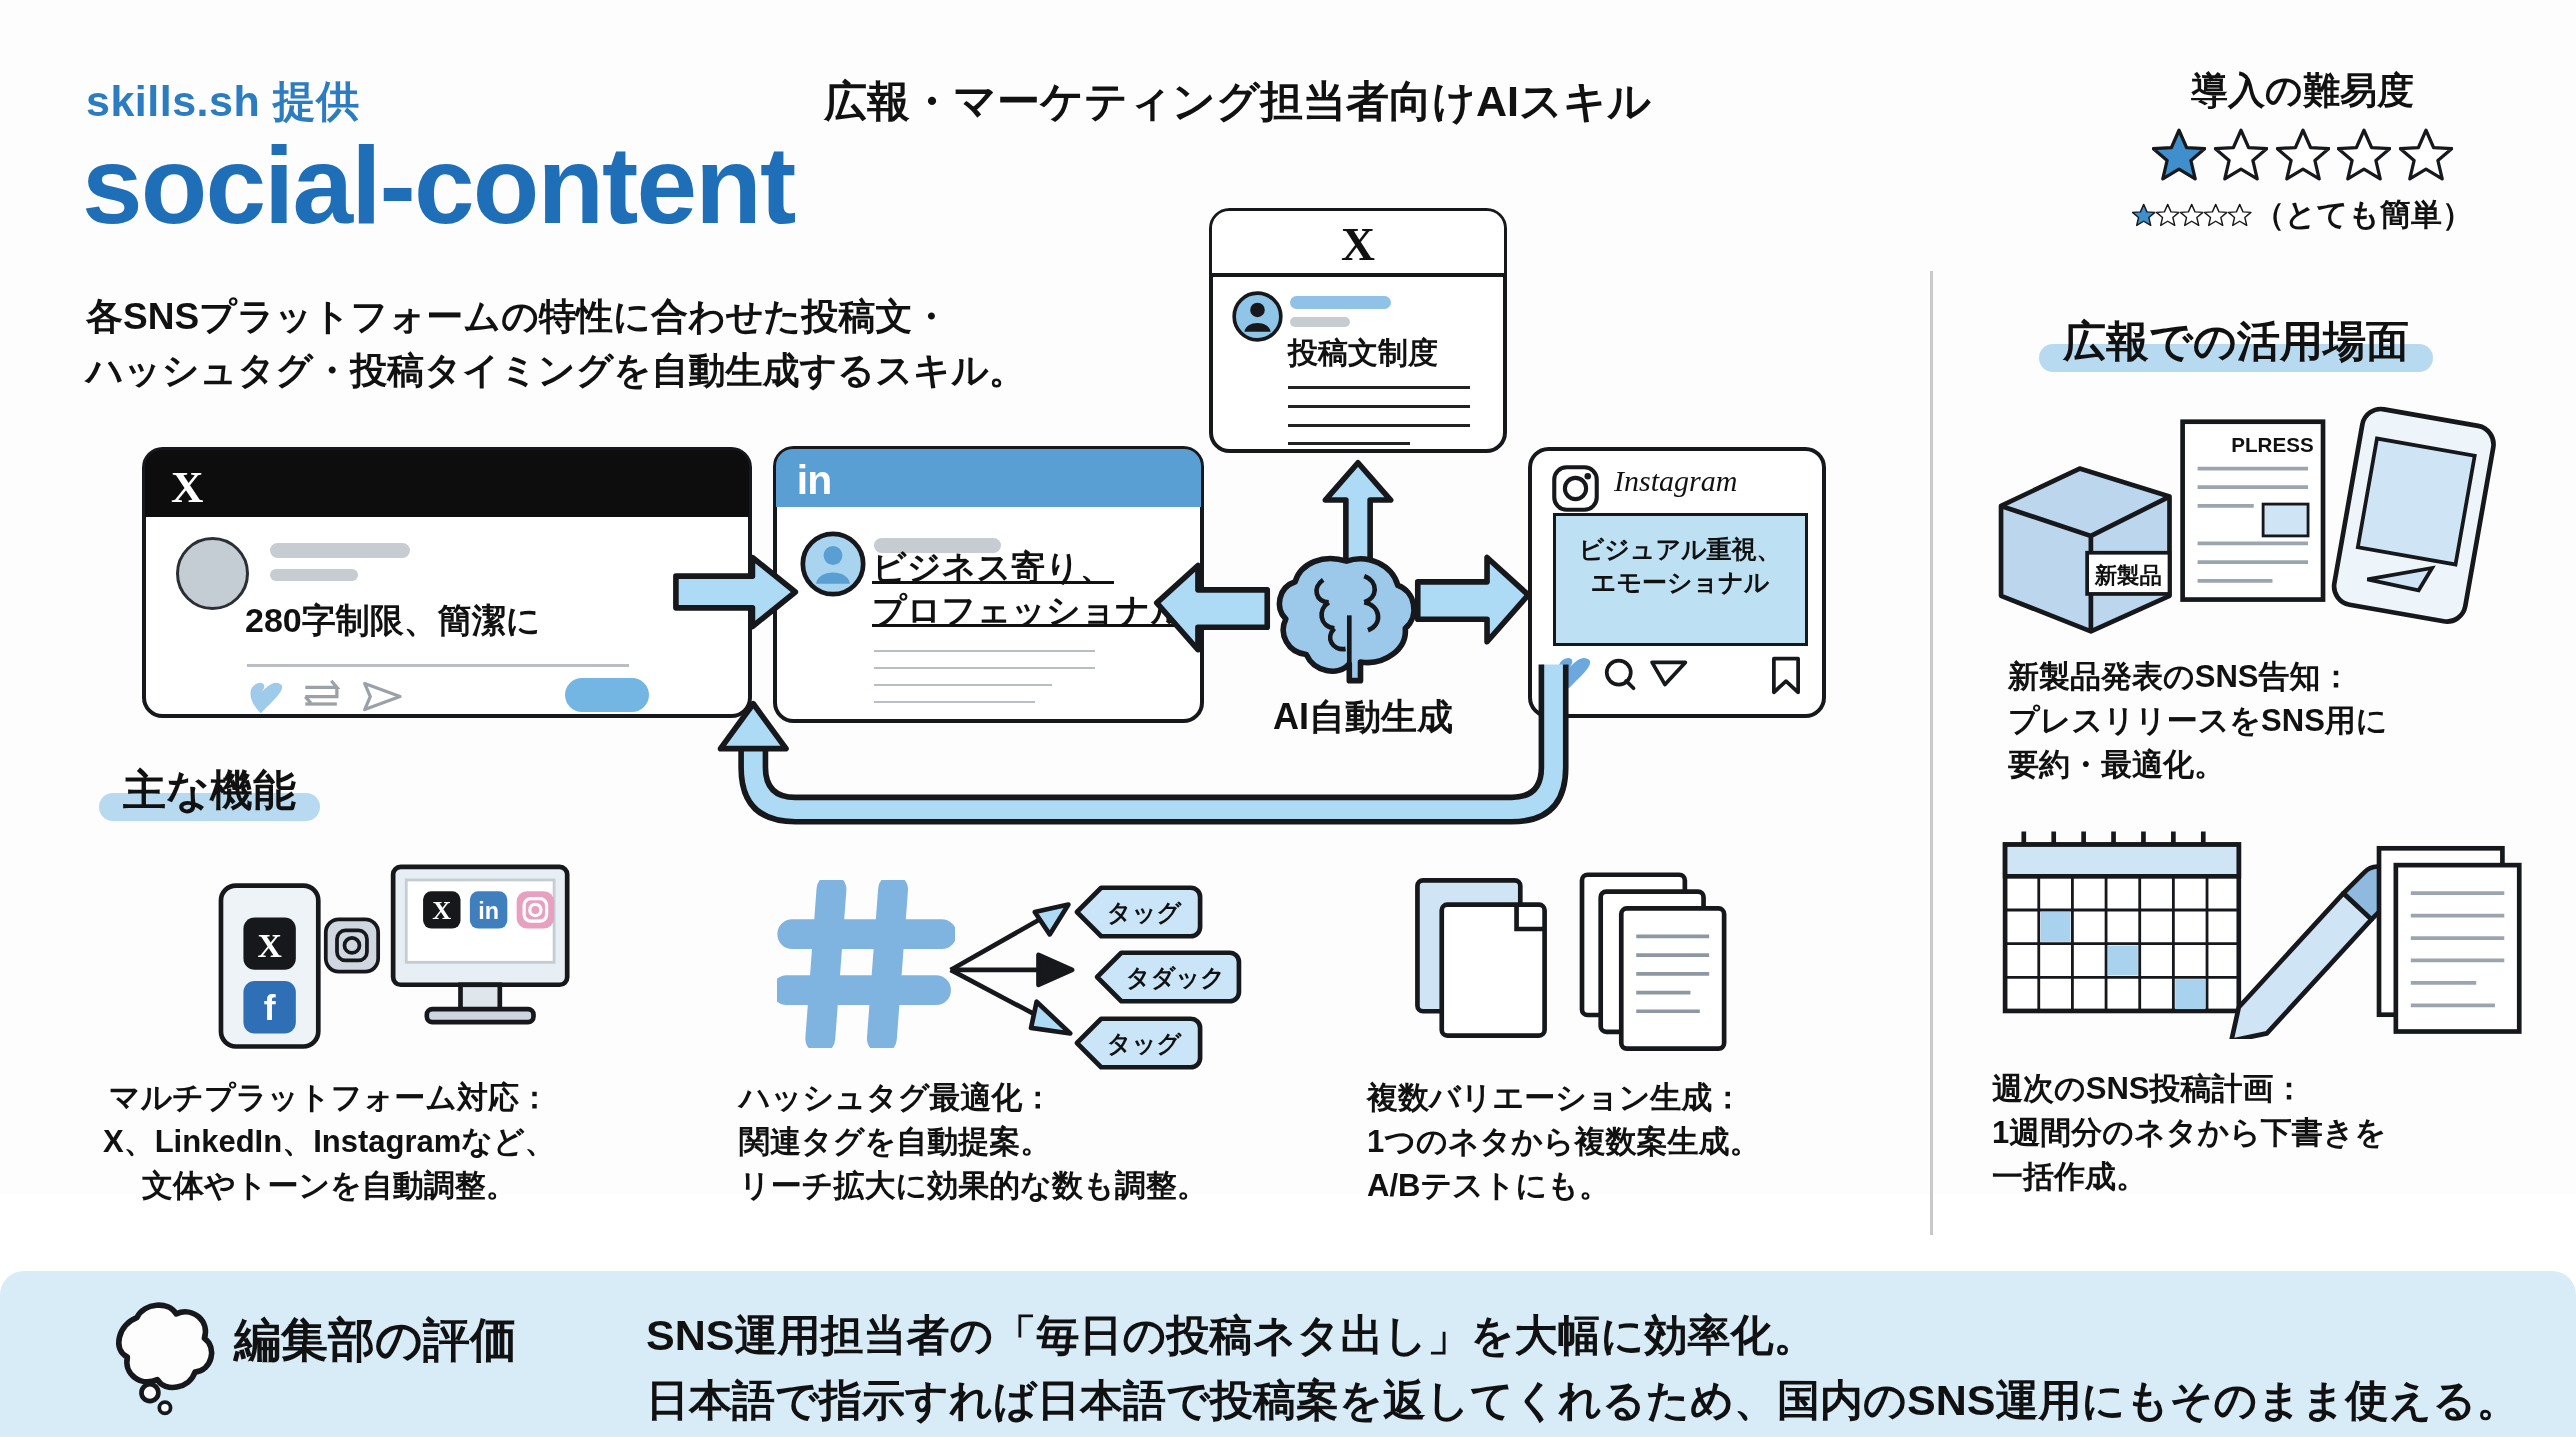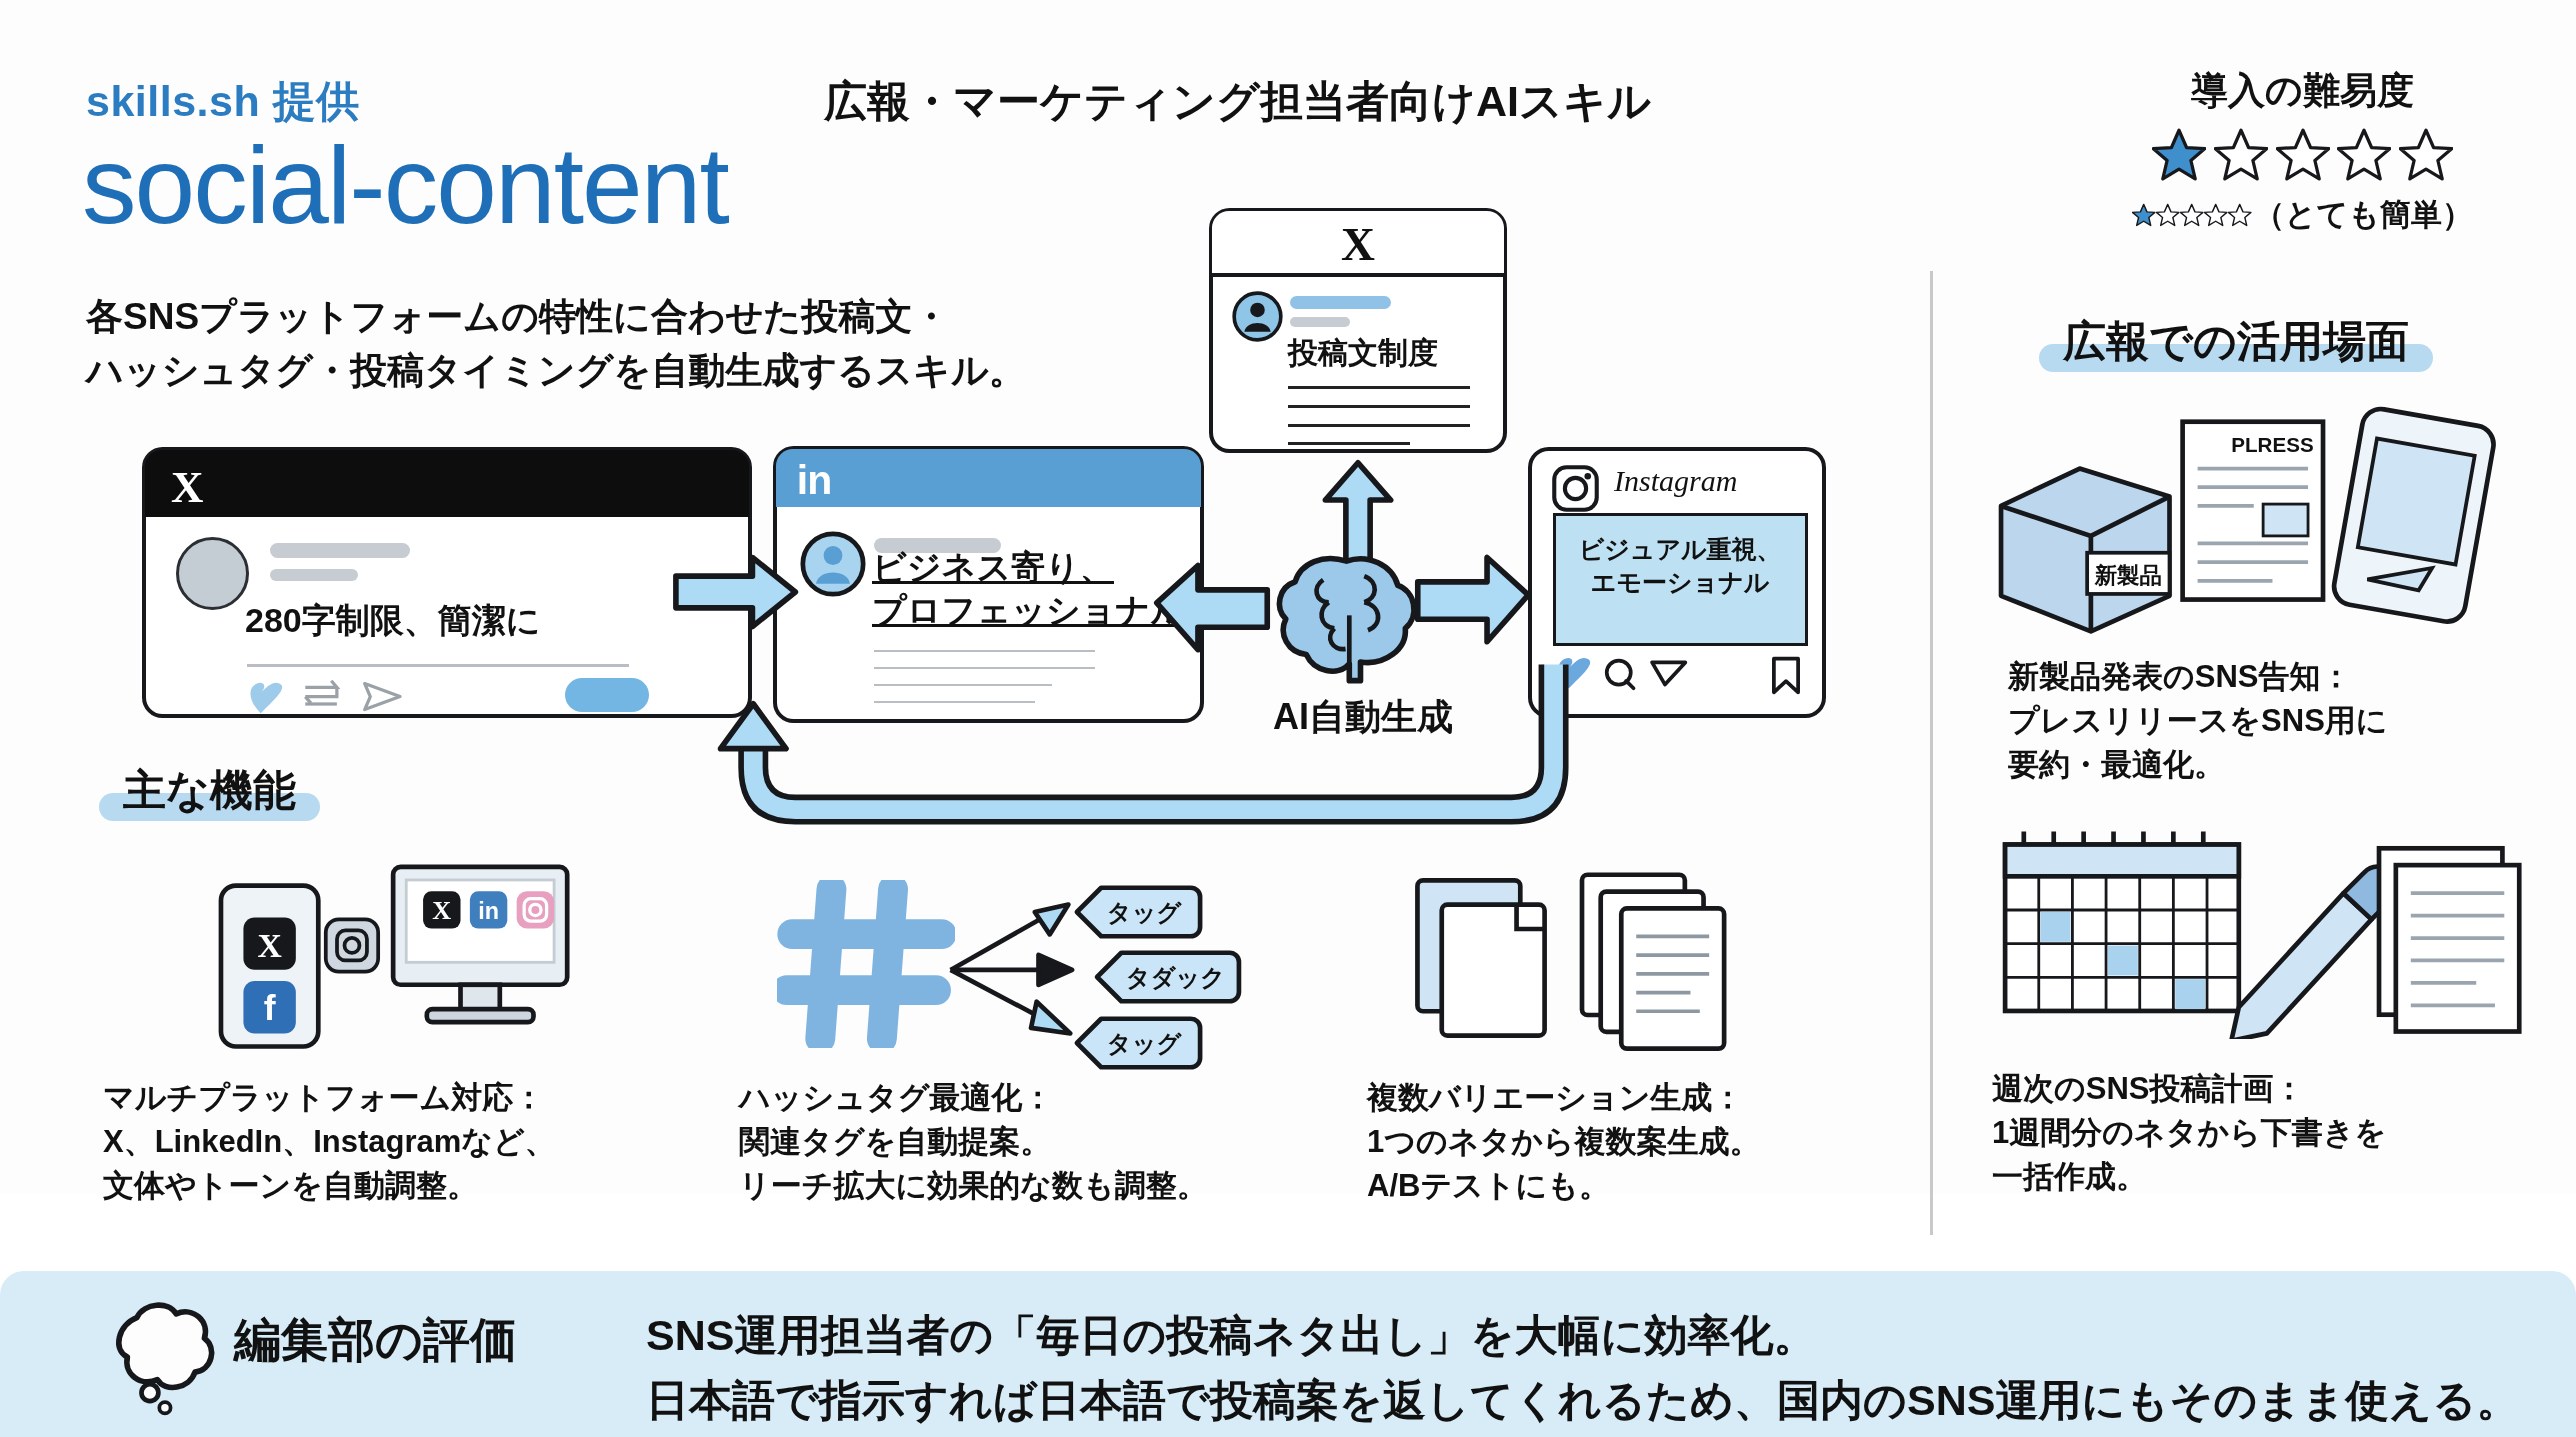--- a/index.html
+++ b/index.html
@@ -11,21 +11,21 @@
   }
   .page { position: relative; width: 2576px; height: 1194px; background:#fdfdfd; }
 
   
   .brand {
     position:absolute; left:86px; top:73px;
     font-size:43px; font-weight:700; color:#2b7cc0; letter-spacing:0.5px;
   }
   .bigtitle {
     position:absolute; left:82px; top:122px;
-    font-size:109px; font-weight:400; color:#1f6fb8; letter-spacing:-1.9px;
+    font-size:109px; font-weight:700; color:#1f6fb8; letter-spacing:-1.9px;
   }
   .subtitle {
     position:absolute; left:824px; top:73px;
     font-size:43px; font-weight:700; color:#111;
   }
   .lead {
     position:absolute; left:86px; top:290px;
     font-size:37px; font-weight:700; color:#111; line-height:1.45;
     white-space:pre-line;
   }
@@ -281,21 +281,21 @@
 
     <rect x="16" y="26" width="104" height="172" rx="16" fill="#eef3f7" stroke="#16181c" stroke-width="5"></rect>
     <rect x="40" y="60" width="56" height="56" rx="12" fill="#16181c"></rect>
     <text x="68" y="102" font-size="36" fill="#fff" text-anchor="middle" font-family="Liberation Serif, serif" font-weight="bold">X</text>
     <rect x="40" y="128" width="56" height="56" rx="12" fill="#2f6fb5"></rect>
     <text x="68" y="170" font-size="38" fill="#fff" text-anchor="middle" font-weight="bold">f</text>
     <rect x="128" y="62" width="56" height="56" rx="14" fill="#cfd8e0" stroke="#16181c" stroke-width="4"></rect>
     <rect x="140" y="74" width="32" height="32" rx="9" fill="none" stroke="#16181c" stroke-width="4"></rect>
     <circle cx="156" cy="90" r="8" fill="none" stroke="#16181c" stroke-width="4"></circle>
   </svg>
-  <div class="feat-cap" style="left:103px;top:1076px;">マルチプラットフォーム対応：
+  <div class="feat-cap" style="left:103px;top:1076px;text-align:center;">マルチプラットフォーム対応：
 X、LinkedIn、Instagramなど、
 文体やトーンを自動調整。</div>
 
   <svg style="position:absolute;left:777px;top:880px;" width="178" height="168" viewBox="0 0 190 180">
     <path d="M58 10 L46 170 M124 10 L112 170 M16 58 H176 M10 118 H170" fill="none" stroke="#7fb4e0" stroke-width="32" stroke-linecap="round"></path>
     <path d="M58 10 L46 170 M124 10 L112 170 M16 58 H176 M10 118 H170" fill="none" stroke="#16181c" stroke-width="40" stroke-linecap="round" opacity="0"></path>
   </svg>
   <svg style="position:absolute;left:945px;top:880px;" width="187" height="178" viewBox="0 0 200 190">
     <path d="M6 96 L112 36" stroke="#16181c" stroke-width="5" fill="none"></path>
     <path d="M132 26 L96 34 L112 58 Z" fill="#addaf5" stroke="#16181c" stroke-width="5" stroke-linejoin="round"></path>

